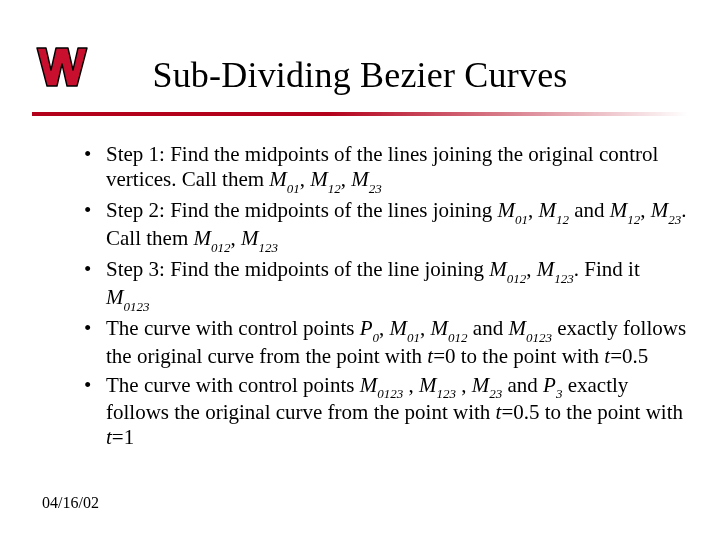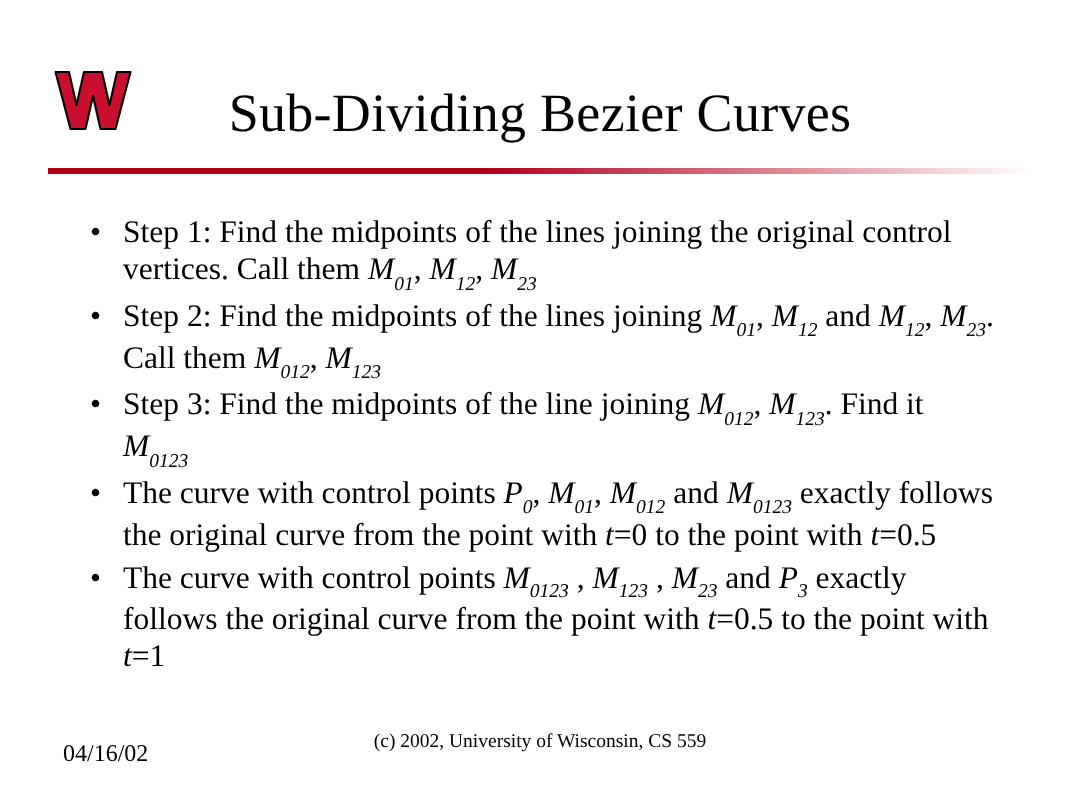--- a/index.html
+++ b/index.html
@@ -36,21 +36,21 @@
   .rule {
     position: absolute;
     left: 32px;
     top: 112px;
     width: 656px;
     height: 4px;
     background: linear-gradient(to right, #b3001b 0%, #b3001b 45%, #ffffff 100%);
   }
   .body-area {
     position: absolute;
-    left: 56px;
+    left: 80px;
     top: 142px;
     width: 608px;
   }
   ul.bullets {
     margin: 0;
     padding: 0;
     list-style: none;
   }
   ul.bullets > li {
     position: relative;
@@ -108,15 +108,14 @@
     <ul class="bullets" id="bullets">
         <li><span>Step 1: Find the midpoints of the lines joining the original control vertices. Call them </span><span class="it">M</span><span class="sub it">01</span><span>, </span><span class="it">M</span><span class="sub it">12</span><span>, </span><span class="it">M</span><span class="sub it">23</span></li>
         <li><span>Step 2: Find the midpoints of the lines joining </span><span class="it">M</span><span class="sub it">01</span><span>, </span><span class="it">M</span><span class="sub it">12</span><span> and </span><span class="it">M</span><span class="sub it">12</span><span>, </span><span class="it">M</span><span class="sub it">23</span><span>. Call them </span><span class="it">M</span><span class="sub it">012</span><span>, </span><span class="it">M</span><span class="sub it">123</span></li>
         <li><span>Step 3: Find the midpoints of the line joining </span><span class="it">M</span><span class="sub it">012</span><span>, </span><span class="it">M</span><span class="sub it">123</span><span>. Find it </span><span class="it">M</span><span class="sub it">0123</span></li>
         <li><span>The curve with control points </span><span class="it">P</span><span class="sub it">0</span><span>, </span><span class="it">M</span><span class="sub it">01</span><span>, </span><span class="it">M</span><span class="sub it">012</span><span> and </span><span class="it">M</span><span class="sub it">0123</span><span> exactly follows the original curve from the point with </span><span class="it">t</span><span>=0 to the point with </span><span class="it">t</span><span>=0.5</span></li>
         <li><span>The curve with control points </span><span class="it">M</span><span class="sub it">0123</span><span> , </span><span class="it">M</span><span class="sub it">123</span><span> , </span><span class="it">M</span><span class="sub it">23</span><span> and </span><span class="it">P</span><span class="sub it">3</span><span> exactly follows the original curve from the point with </span><span class="it">t</span><span>=0.5 to the point with </span><span class="it">t</span><span>=1</span></li>
       </ul>
   </div>
 
   <div class="footer-left">04/16/02</div>
-  <div class="footer-center">(c) 2002, University of Wisconsin, CS 559</div>
 
 </div>
 
 </body></html>

